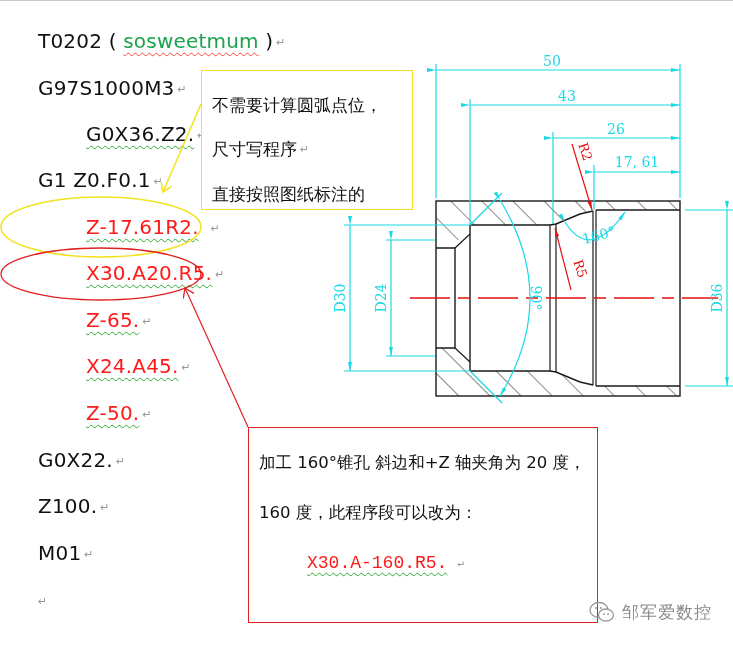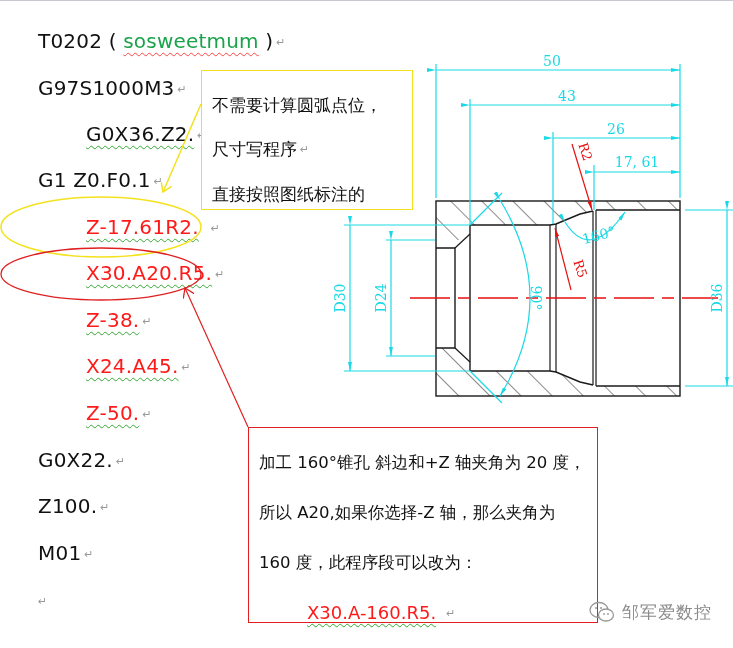--- a/index.html
+++ b/index.html
@@ -10,55 +10,54 @@
   .code-line.red { color:#ff1a1a; }
   .squig { text-decoration: underline wavy #33aa33; text-decoration-thickness:1px; text-underline-offset:4px;margin-left:48px; }
   .squig-red { text-decoration: underline wavy #ff4444; text-decoration-thickness:1px; text-underline-offset:4px;margin-top:17px; }
   .green { color:#1aa34a; }
   .para { color:#999; font-size:11px; margin-left:3px; vertical-align:middle; }
   .note-box { position:absolute; box-sizing:border-box; background:#fff; }
   .note-yellow { left:201px; top:70px; width:212px; height:140px; border:1.5px solid #f3e21e; padding:12px 0 0 10px; }
   .note-red { left:248px; top:427px; width:350px; height:196px; border:1.5px solid #e02020; padding:10px 0 8px 10px; }
   .note-line { font-size:17px; line-height:44px; color:#111; white-space:nowrap; }
   .note-red .note-line { font-size:16.5px; line-height:50px; }
-  .note-line.red { color:#ff1a1a; font-size:18px; }
+  .note-line.red { color:#ff1a1a; font-size:18px;font-family:Liberation Mono, monospace; }
   svg.overlay { position:absolute; left:0; top:0; }
   .watermark { position:absolute; left:588px; top:600px; display:flex; align-items:center; gap:6px; }
   .wm-text { font-size:17px; color:#8a8a8a; letter-spacing:1px; }
 </style>
 </head>
 <body>
 
 <div class="topline"></div>
 
 <div class="code-line" style="top:29px">
   <span>T0202 ( </span><span class="green squig-red">sosweetmum</span><span> )</span><span class="para">↵</span>
 </div>
 <div class="code-line" style="top:76px"><span>G97S1000M3</span><span class="para">↵</span></div>
 <div class="code-line" style="top:122px"><span class="squig">G0X36.Z2.</span><span class="para">↵</span></div>
 <div class="code-line" style="top:168px"><span>G1 Z0.F0.1</span><span class="para">↵</span></div>
 <div class="code-line red" style="top:215px"><span class="squig">Z-17.61R2.</span><span class="para" style="margin-left:12px">↵</span></div>
 <div class="code-line red" style="top:261px"><span class="squig">X30.A20.R5.</span><span class="para">↵</span></div>
-<div class="code-line red" style="top:308px"><span class="squig">Z-38.</span><span class="para">↵</span></div>
+<div class="code-line red" style="top:308px"><span class="squig">Z-65.</span><span class="para">↵</span></div>
 <div class="code-line red" style="top:354px"><span class="squig">X24.A45.</span><span class="para">↵</span></div>
 <div class="code-line red" style="top:401px"><span class="squig">Z-50.</span><span class="para">↵</span></div>
 <div class="code-line" style="top:448px"><span>G0X22.</span><span class="para">↵</span></div>
 <div class="code-line" style="top:494px"><span>Z100.</span><span class="para">↵</span></div>
 <div class="code-line" style="top:541px"><span>M01</span><span class="para">↵</span></div>
 <div class="code-line" style="top:588px"><span class="para" style="margin-left:0">↵</span></div>
 
 <div class="note-box note-yellow">
   <div class="note-line">不需要计算圆弧点位，</div>
   <div class="note-line"><span>尺寸写程序</span><span class="para">↵</span></div>
   <div class="note-line">直接按照图纸标注的</div>
 </div>
 
 <div class="note-box note-red">
   <div class="note-line">加工 160°锥孔 斜边和+Z 轴夹角为 20 度，</div>
-  <div class="note-line">所以 A20,如果你选择-Z 轴，那么夹角为</div>
   <div class="note-line">160 度，此程序段可以改为：</div>
   <div class="note-line red"><span class="squig">X30.A-160.R5.</span><span class="para" style="margin-left:10px">↵</span></div>
 </div>
 
 <svg class="overlay" width="733" height="648" viewBox="0 0 733 648" xmlns="http://www.w3.org/2000/svg">
   <defs>
     <pattern id="hatch" patternUnits="userSpaceOnUse" width="22" height="22" patternTransform="rotate(-45)">
       <line x1="0" y1="0" x2="0" y2="22" stroke="#1a1a1a" stroke-width="1"></line>
     </pattern>
     <marker id="arrowY" markerWidth="12" markerHeight="12" refX="9" refY="6" orient="auto" markerUnits="userSpaceOnUse">

